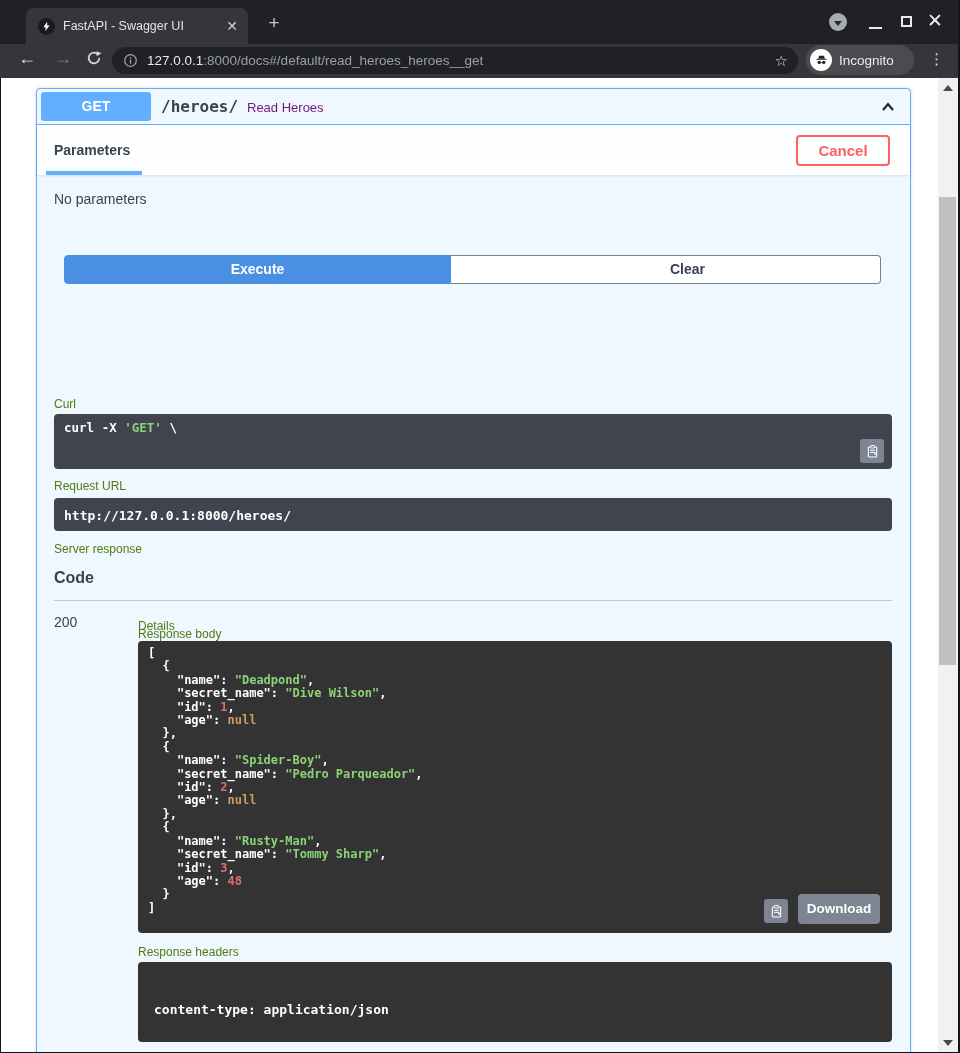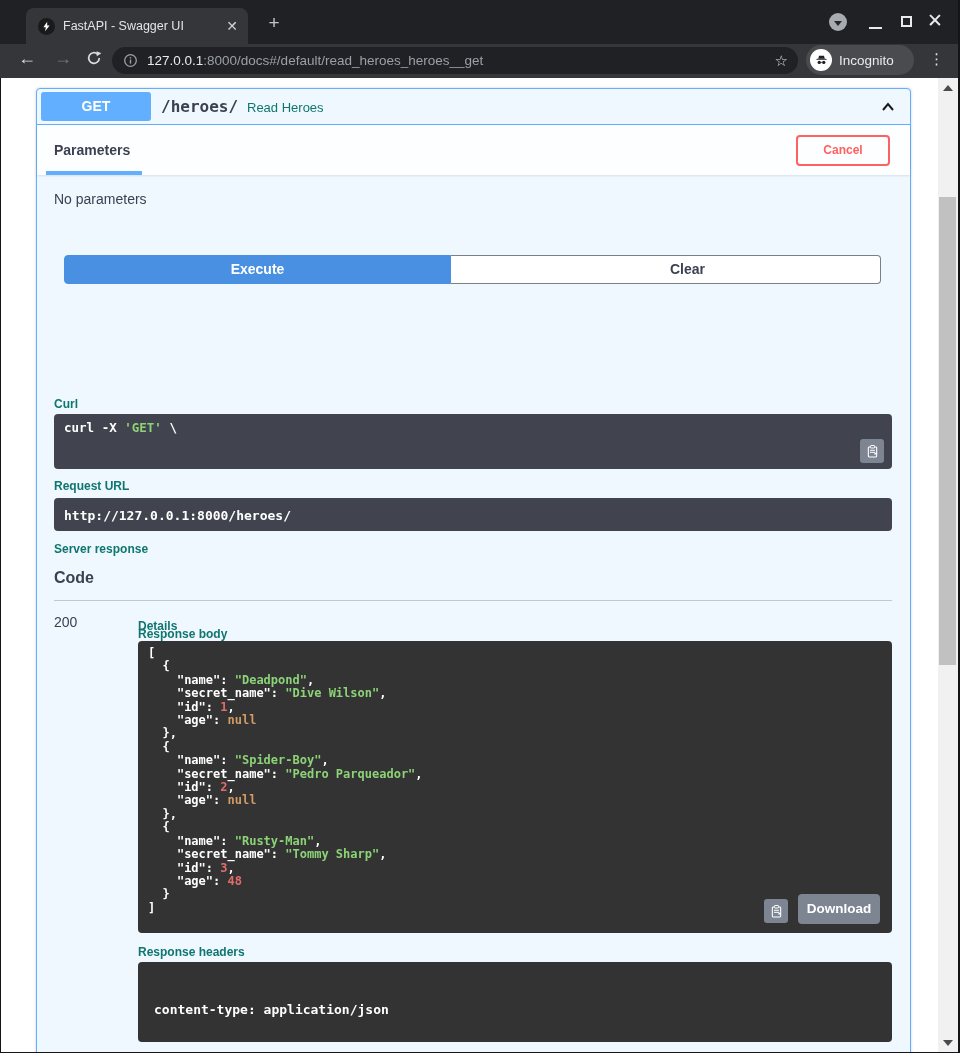--- a/index.html
+++ b/index.html
@@ -44,39 +44,39 @@
   .viewport { position:absolute; left:1px; top:78px; width:937px; height:974px; background:#fff; overflow:hidden; }
 
   
   .opblock { position:absolute; left:35px; top:10px; width:875px; height:1010px;
              background:#eff7ff; border:1px solid #61affe; border-radius:4px;
              box-shadow:0 0 3px rgba(0,0,0,.19); color:#3b4151; }
   .summary { position:absolute; left:0; top:0; width:100%; height:36px; border-bottom:1px solid #61affe; }
   .method-btn { position:absolute; left:4px; top:3px; width:110px; height:29px; background:#61affe;
                 border-radius:3px; color:#fff; font-weight:bold; font-size:14px; text-align:center; line-height:29px; }
   .op-path { position:absolute; left:124px; top:8px; font-size:16px; font-weight:bold; color:#3b4151; }
-  .op-summary { position:absolute; left:210px; top:11px; font-size:13px; color:#0f766e; }
+  .op-summary { position:absolute; left:210px; top:11px; font-size:13px; color:#701a75; }
   .chevron { position:absolute; right:12px; top:8px; }
 
   .sec-header { position:absolute; left:0; width:100%; height:50px; background:rgba(255,255,255,.85);
                 box-shadow:0 1px 2px rgba(0,0,0,.1); }
   .sec-title { position:absolute; left:17px; top:17px; font-size:14px; font-weight:bold; color:#3b4151; }
   .tab-underline { position:absolute; left:9px; bottom:0; width:96px; height:4px; background:#61affe; }
   .cancel-btn { position:absolute; right:20px; top:10px; width:94px; height:31px; border:2px solid #ff6060;
-                border-radius:4px; color:#ff6060; font-weight:bold; font-size:12px; text-align:center;
+                border-radius:4px; color:#ff6060; font-weight:bold; font-size:15px; text-align:center;
                 line-height:27px; background:#fff0; }
 
   .no-params { position:absolute; left:17px; top:102px; font-size:14px; color:#3b4151; }
   .exec-row { position:absolute; left:27px; top:166px; width:817px; height:29px; display:flex; }
   .btn-execute { flex:1; background:#4990e2; border:1px solid #4990e2; border-radius:4px 0 0 4px;
                  color:#fff; font-weight:bold; font-size:14px; text-align:center; line-height:27px; }
   .btn-clear { flex:1; background:#fff; border:1px solid #7c7f84; border-left:none; border-radius:0 4px 4px 0;
                color:#3b4151; font-weight:bold; font-size:14px; text-align:center; line-height:27px;padding-left:44px; }
 
-  .lbl { position:absolute; font-size:12px; font-weight:bold; color:#0f766e; }
+  .lbl { position:absolute; font-size:12px; font-weight:normal; color:#4d7c0f; }
   .darkblock { position:absolute; background:#41444e; border-radius:4px; color:#fff; }
   .codeblock { background:#333; }
   .curl-code { padding:7px 10px; font-size:12.5px; line-height:14.5px; white-space:pre; font-weight:bold; }
   .tok-str  { color:#8cd378; }
   .tok-key  { color:#ffffff; }
   .tok-num  { color:#e06c6c; }
   .tok-null { color:#d19a66; }
   .pu { color:#fff; }
   .copy-btn { position:absolute; width:24px; height:24px; background:#7d8492; border-radius:3px;
               display:flex; align-items:center; justify-content:center; }

